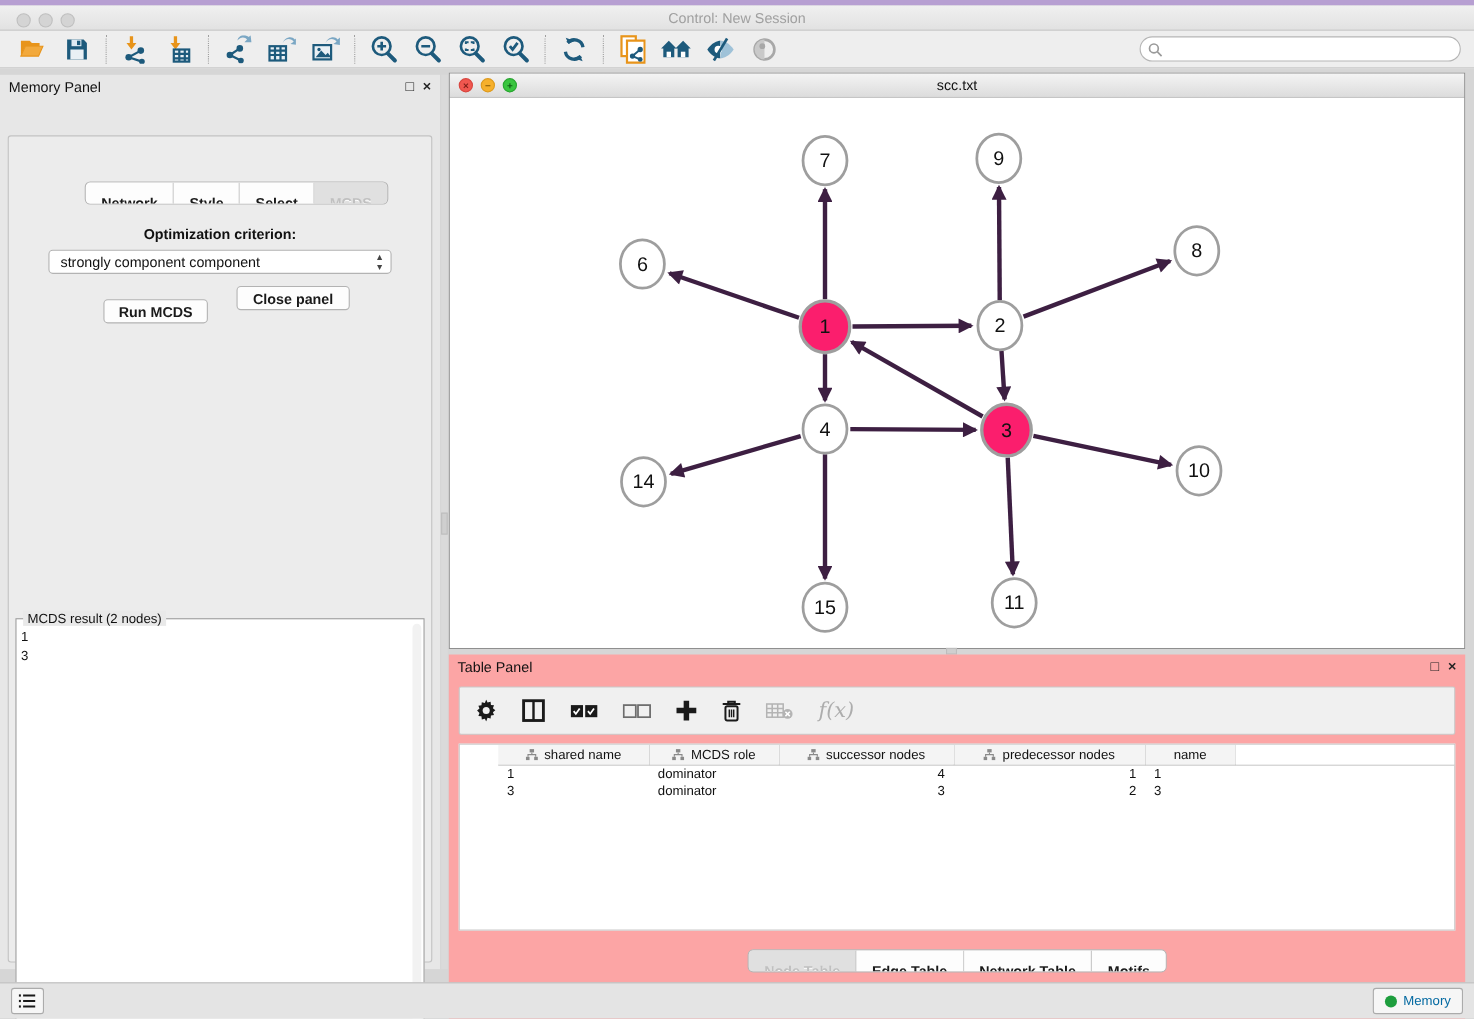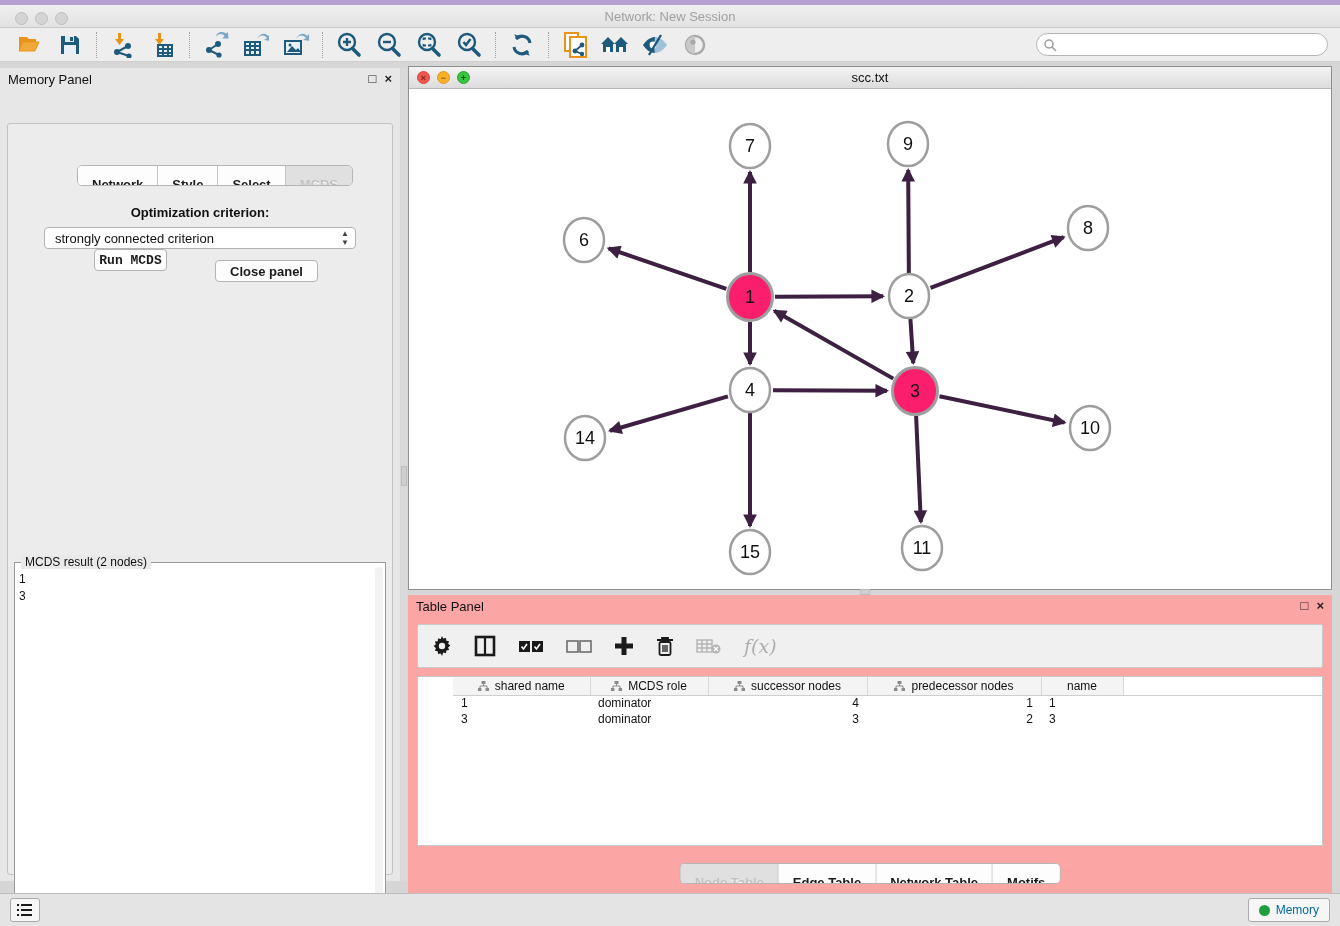--- a/index.html
+++ b/index.html
@@ -30,21 +30,21 @@
   .cp-inner { position:absolute; left:7px; top:55px; width:386px; height:752px; background:#ececec; border:1px solid #c2c2c2; border-radius:3px; }
   .seg { position:absolute; display:flex; border:1px solid #b5b5b5; border-radius:5px; background:#fff; overflow:hidden; height:21px; }
   .seg .seg-item { padding:18px 14px; font-size:13px; font-weight:bold; color:#1a1a1a; border-right:1px solid #c4c4c4; background:#fdfdfd; display:flex; align-items:center; }
   .seg .seg-item:last-child { border-right:none; }
   .seg .seg-item.sel { background:#e0e0e0; color:#c0c0c0; text-shadow:0 1px 0 #fff; }
   .cp-tabs { left:77px; top:97px; }
   .opt-label { position:absolute; left:0; width:400px; top:137px; text-align:center; font-size:13px; font-weight:bold; color:#111; }
   .select { position:absolute; left:44px; top:159px; width:312px; height:22px; background:#fff; border:1px solid #b3b3b3; border-radius:4px; font-size:13px; display:flex; align-items:center; padding-left:10px; color:#111; }
   .select .chev { position:absolute; right:6px; top:1px; display:flex; flex-direction:column; line-height:9px; font-size:8px; color:#444; }
   .btn { position:absolute; height:22px; background:#fdfdfd; border:1px solid #b3b3b3; border-radius:4px; font-size:13px; font-weight:bold; color:#1a1a1a; display:flex; align-items:center; justify-content:center; }
-  .btn-run { left:94px; top:181px; width:73px;font-family:Liberation Mono, monospace; }
+  .btn-run { left:94px; top:204px; width:95px; }
   .btn-close { left:215px; top:192px; width:103px; }
   .result-box { position:absolute; left:14px; top:494px; width:372px; height:377px; border:1px solid #9a9a9a; background:#fff; }
   .result-legend { position:absolute; left:6px; top:-8px; background:#e9e9e9; padding:0 4px; font-size:12px; color:#111; }
   .result-text { position:absolute; left:4px; top:8px; right:12px; bottom:4px; font-size:12px; line-height:17px; color:#111; white-space:pre-wrap; }
   .result-scroll { position:absolute; right:2px; top:4px; width:8px; bottom:4px; background:#f2f2f2; border-radius:4px; }
 
   
   .vsplit { position:absolute; left:401px; top:68px; width:6px; height:813px; background:#dadada; }
   .vsplit .grip { position:absolute; left:0px; top:398px; width:6px; height:20px; background:#cfcfcf; border:1px solid #bdbdbd; }
   .hgrip { position:absolute; left:860px; top:589px; width:10px; height:6px; background:#cfcfcf; border:1px solid #bdbdbd; }
@@ -85,21 +85,21 @@
 <body>
 
 <div class="app">
 
   <div class="purple-strip"></div>
 
   <div class="titlebar">
     <span class="tl r"></span>
     <span class="tl y"></span>
     <span class="tl g"></span>
-    <div class="title">Network: New Session</div>
+    <div class="title">Control: New Session</div>
   </div>
 
   <div class="toolbar">
     <span class="tbtn">
         <span>
       <svg width="26" height="22" viewBox="0 0 26 22">
             <path d="M2 3h8l2 2h7v3H6L2 17z" fill="#e8941a"></path>
             <path d="M2 17L6 8h16l-4 9z" fill="#f2a93c" stroke="#e8941a"></path>
           </svg>
         </span>
@@ -288,21 +288,21 @@
     </div>
     <div class="cp-inner"></div>
     <div class="seg cp-tabs">
       <span class="seg-item">Network</span>
       <span class="seg-item">Style</span>
       <span class="seg-item">Select</span>
       <span class="seg-item sel">MCDS</span>
     </div>
     <div class="opt-label">Optimization criterion:</div>
     <div class="select">
-      <span>strongly connected criterion</span>
+      <span>strongly component component</span>
       <span class="chev">
           <span>▲</span>
           <span>▼</span>
         </span>
     </div>
     <div class="btn btn-run">Run MCDS</div>
     <div class="btn btn-close">Close panel</div>
     <div class="result-box">
       <span class="result-legend">MCDS result (2 nodes)</span>
       <div class="result-text">1

